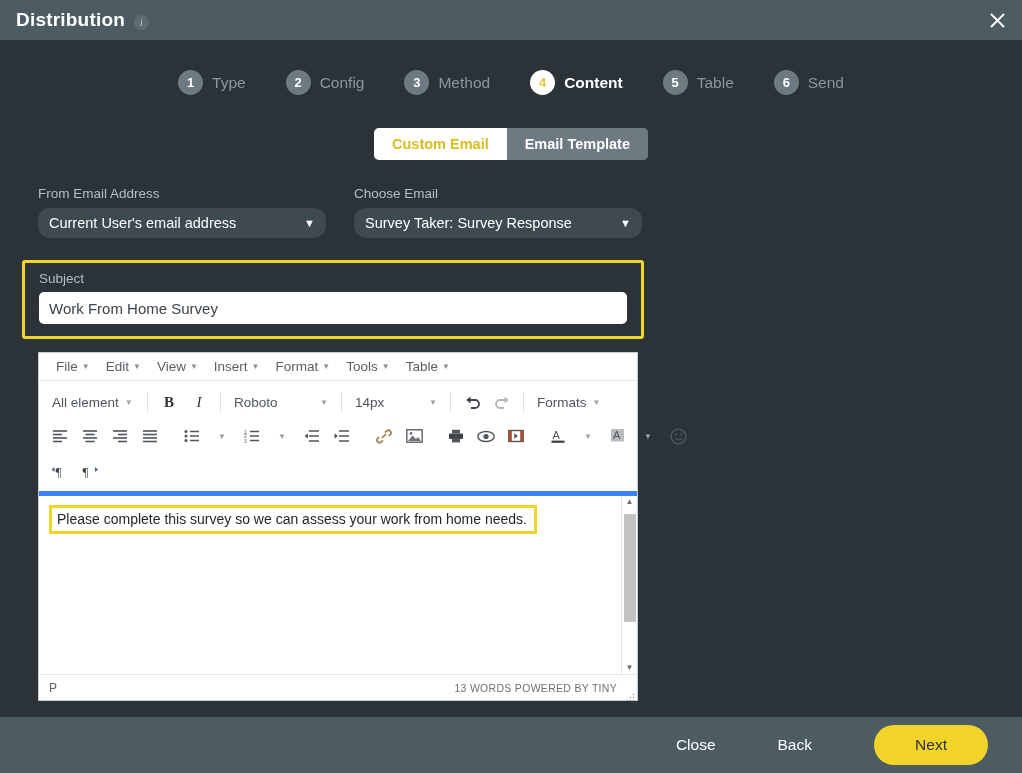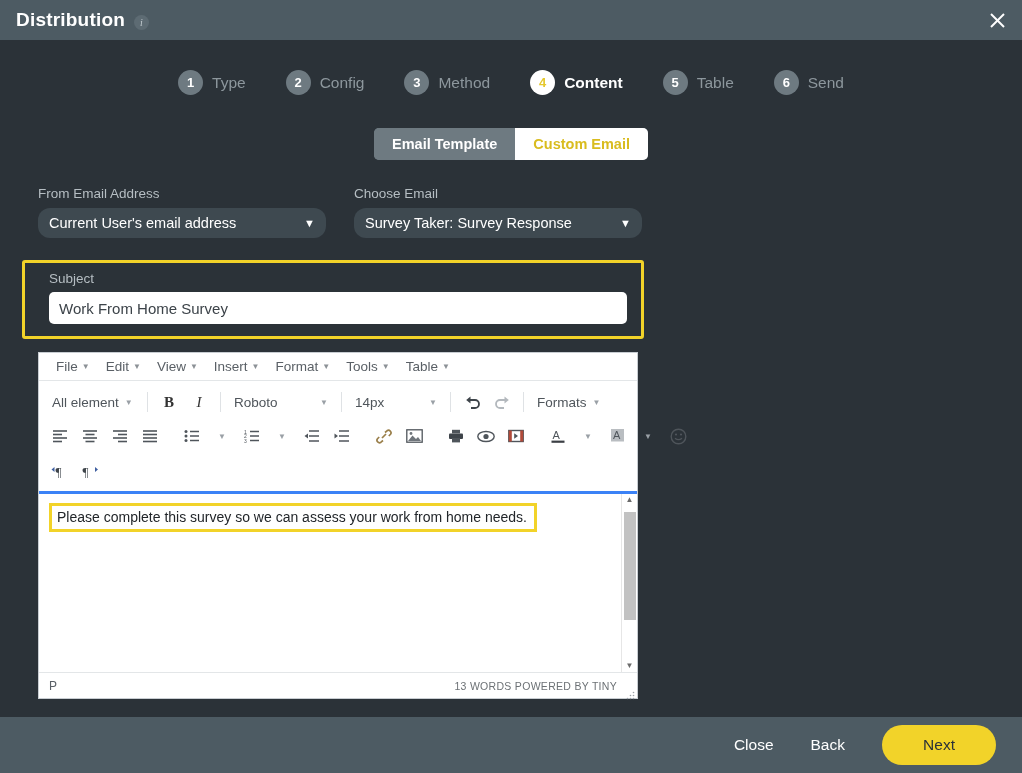--- a/index.html
+++ b/index.html
@@ -83,21 +83,21 @@
     border-radius: 12px; color: #ffffff; font-size: 14.5px;
     display: flex; align-items: center; justify-content: space-between;
     padding: 0 11px; cursor: pointer;
   }
   .select .chev { color: #ffffff; font-size: 11px; }
 
   
   .subject-wrap {
     margin: 22px 0 0 22px; width: 622px;
     border: 3px solid #f2d329; border-radius: 3px;
-    padding: 8px 14px 12px 24px;
+    padding: 8px 14px 12px 14px;
   }
   .subject-label { color: #b6bec3; font-size: 13.5px; margin-bottom: 6px; }
   .subject-input {
     width: 100%; height: 32px; border-radius: 5px; border: none;
     background: #ffffff; color: #3c4349; font-size: 15px;
     padding: 0 10px; font-family: "Liberation Sans", sans-serif;
   }
 
   
   .editor {
@@ -111,21 +111,21 @@
     height: 28px;
   }
   .menu-item {
     font-size: 13.5px; color: #5a6066; padding: 2px 7px;
     cursor: pointer; display: flex; align-items: center; gap: 4px;
   }
   .caret { font-size: 8px; color: #8c9196; }
 
   .toolbar {
     display: flex; flex-wrap: wrap; align-items: center;
-    padding: 4px 6px; border-bottom: 3px solid #3b82f6;
+    padding: 4px 6px; border-bottom: 5px solid #3b82f6;
   }
   .tb-row {
     display: flex; align-items: center; width: 100%;
     height: 34px;
   }
   .tb-btn {
     min-width: 28px; height: 26px; display: flex; align-items: center;
     justify-content: center; cursor: pointer; color: #4f555b;
     font-size: 14px; margin: 0 1px;
   }
@@ -175,21 +175,21 @@
   .resize-grip {
     position: absolute; right: 2px; bottom: 2px;
     width: 10px; height: 10px;
   }
 
   
   .footer {
     position: absolute; bottom: 0; left: 0;
     width: 1022px; height: 56px; background: #4d5b63;
     display: flex; align-items: center; justify-content: flex-end;
-    gap: 37px; padding-right: 26px;
+    gap: 62px; padding-right: 34px;
   }
   .footer-link {
     color: #ffffff; font-size: 15.5px; cursor: pointer;
     background: none; border: none; font-family: "Liberation Sans", sans-serif;
   }
   .btn-next {
     background: #f2d329; color: #2b3238; font-size: 15.5px;
     border: none; border-radius: 22px; width: 114px; height: 40px;
     cursor: pointer; font-family: "Liberation Sans", sans-serif;
   }
@@ -232,22 +232,22 @@
       <span class="step-label">Table</span>
     </div>
     <div class="step">
       <span class="step-circle">6</span>
       <span class="step-label">Send</span>
     </div>
   </div>
 
   <div class="seg-wrap">
     <div class="seg">
+      <button class="seg-btn active">Custom Email</button>
       <button class="seg-btn">Email Template</button>
-      <button class="seg-btn active">Custom Email</button>
     </div>
   </div>
 
   <div class="form-row">
     <div class="field">
       <span class="field-label">From Email Address</span>
       <div class="select">
         <span>Current User's email address</span>
         <span class="chev">▼</span>
       </div>

